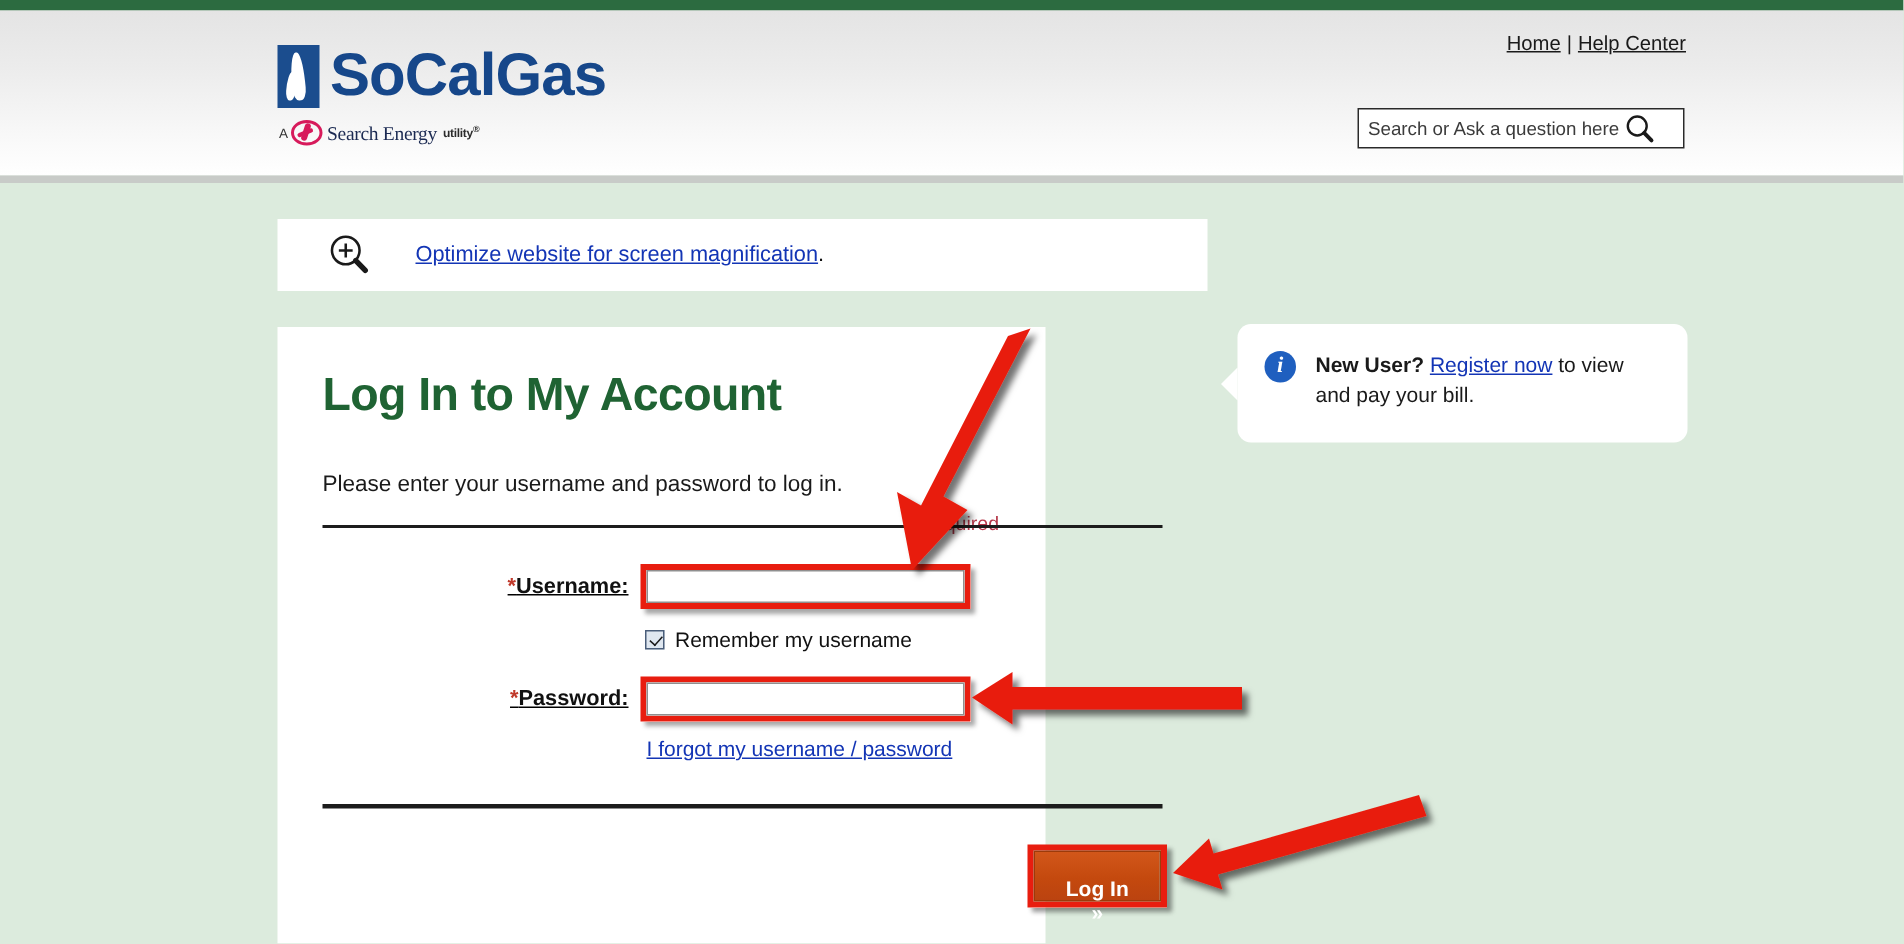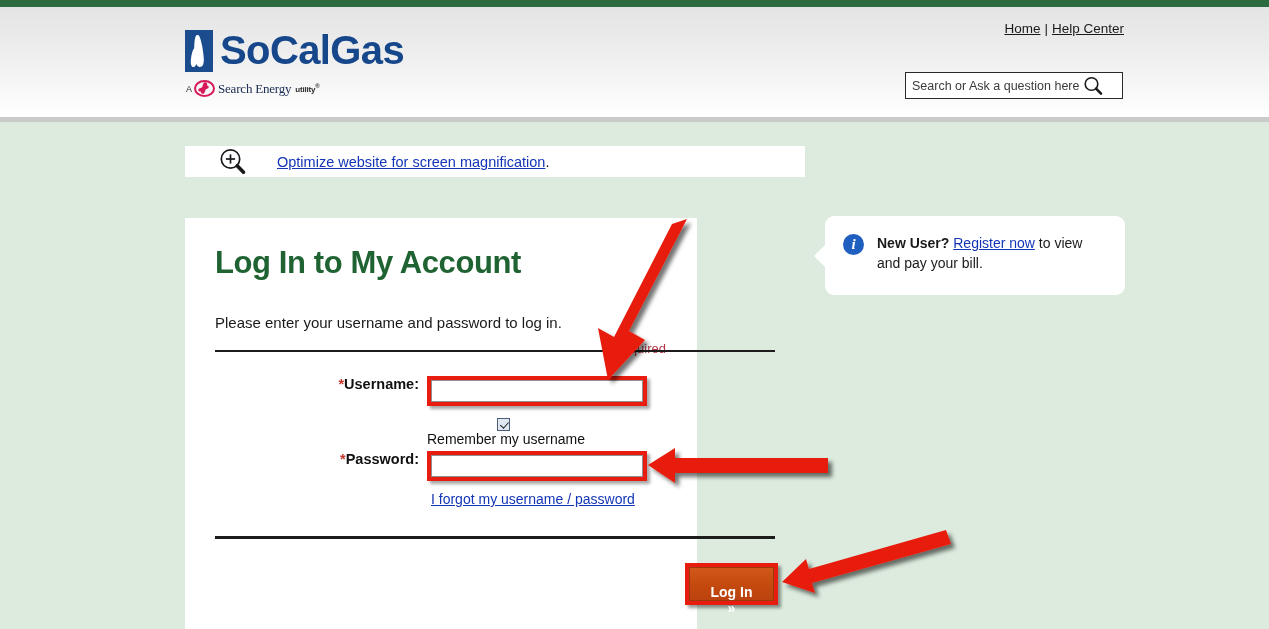--- a/index.html
+++ b/index.html
@@ -185,21 +185,21 @@
     position: relative;
     margin-left: 2px;
   }
 
   
   .notice-bar {
     position: absolute;
     left: 185px;
     top: 146px;
     width: 620px;
-    height: 31px;
+    height: 48px;
     background: #ffffff;
     display: flex;
     align-items: center;
   }
   .mag-icon {
     width: 32px;
     height: 32px;
     margin-left: 32px;
     position: relative;
   }
@@ -262,20 +262,22 @@
     top: 318px;
     width: 560px;
     height: 3px;
     background: #1c1c1c;
   }
 
   
   .form-row {
     position: absolute;
     display: flex;
+    align-items: center;
+    text-decoration: underline;
   }
   .row-username { left: 0; top: 158px; width: 620px; }
   .row-password { left: 0; top: 233px; width: 620px; }
   .field-label {
     width: 242px;
     text-align: right;
     font-size: 14.5px;
     font-weight: bold;
     color: #111;
     padding-right: 8px;
@@ -299,21 +301,21 @@
     padding: 0 3px;
     outline: none;
   }
 
   .subrow {
     position: absolute;
     left: 242px;
     display: flex;
     align-items: center;
   }
-  .row-remember { top: 200px; flex-direction: column; }
+  .row-remember { top: 200px; }
   .checkbox-mark {
     width: 13px;
     height: 13px;
     background: #dfe7f0;
     border: 1px solid #4a5e7a;
     box-sizing: border-box;
     position: relative;
     margin-left: 3px;
     margin-right: 7px;
   }

